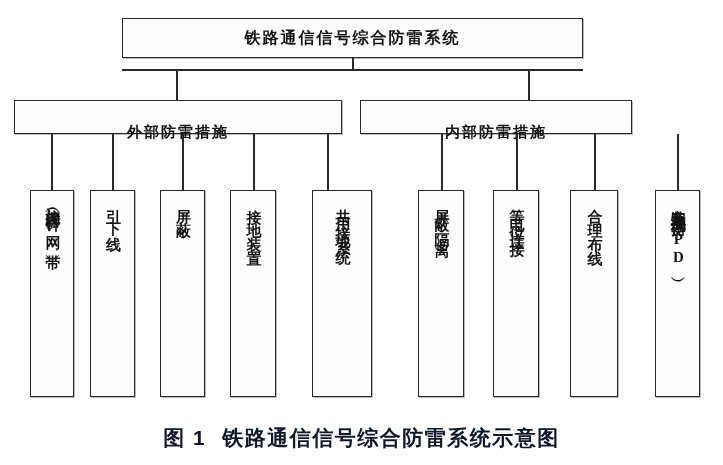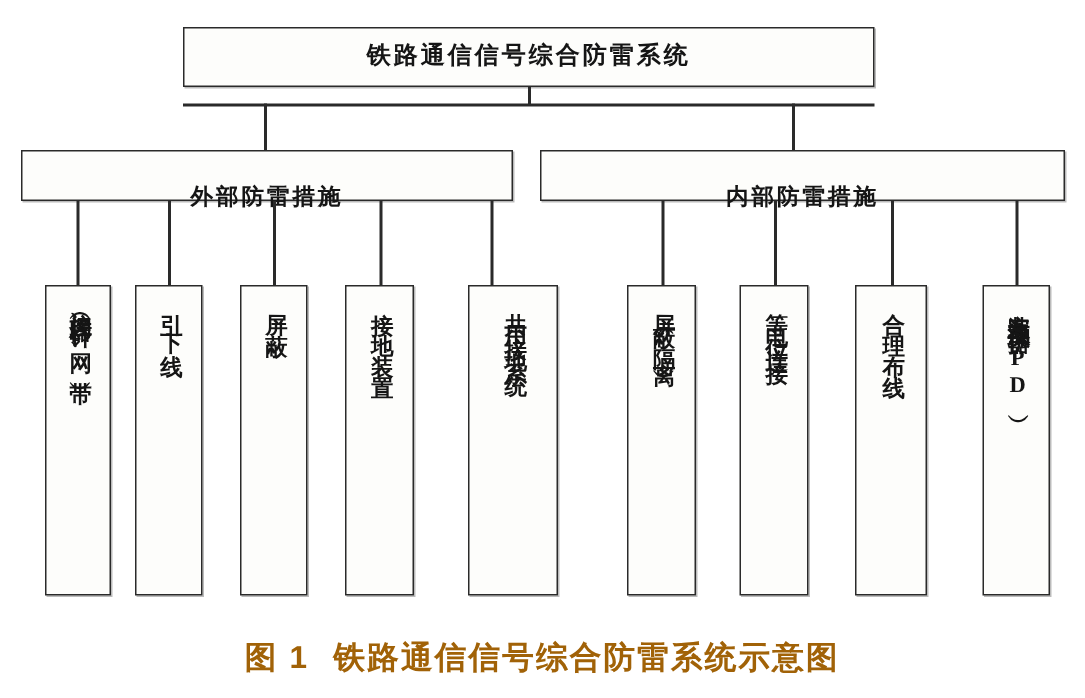--- a/index.html
+++ b/index.html
@@ -37,21 +37,21 @@
     color: #151515;
     text-align: center;
     line-height: 1.15;
   }
 
   
   #root-box { left: 122px; top: 18px; width: 461px; height: 40px; }
   #root-box .lbl { font-size: 16px; letter-spacing: 2px; }
 
   #ext-box { left: 14px; top: 100px; width: 328px; height: 34px; }
-  #int-box { left: 360px; top: 100px; width: 350px; height: 34px; }
+  #int-box { left: 360px; top: 100px; width: 272px; height: 34px; }
   #ext-box .lbl, #int-box .lbl { font-size: 15px; letter-spacing: 2px; margin-top: 32px; }
 
   
   .leaf {
     top: 190px;
     height: 207px;
     align-items: flex-start;
     justify-content: center;
     padding-top: 6px;
   }
@@ -90,21 +90,21 @@
   
   #caption {
     position: absolute;
     left: 0;
     top: 424px;
     width: 723px;
     text-align: center;
     font-size: 21px;
     font-weight: 700;
     letter-spacing: 1.5px;
-    color: #a16207;
+    color: #0f172a;
     font-family: "Liberation Sans", "DejaVu Sans", sans-serif;
   }
   #caption .fignum { margin-right: 16px; }
 </style>
 </head>
 <body>
 
 <div id="page">
 
   <div class="box" id="root-box">

